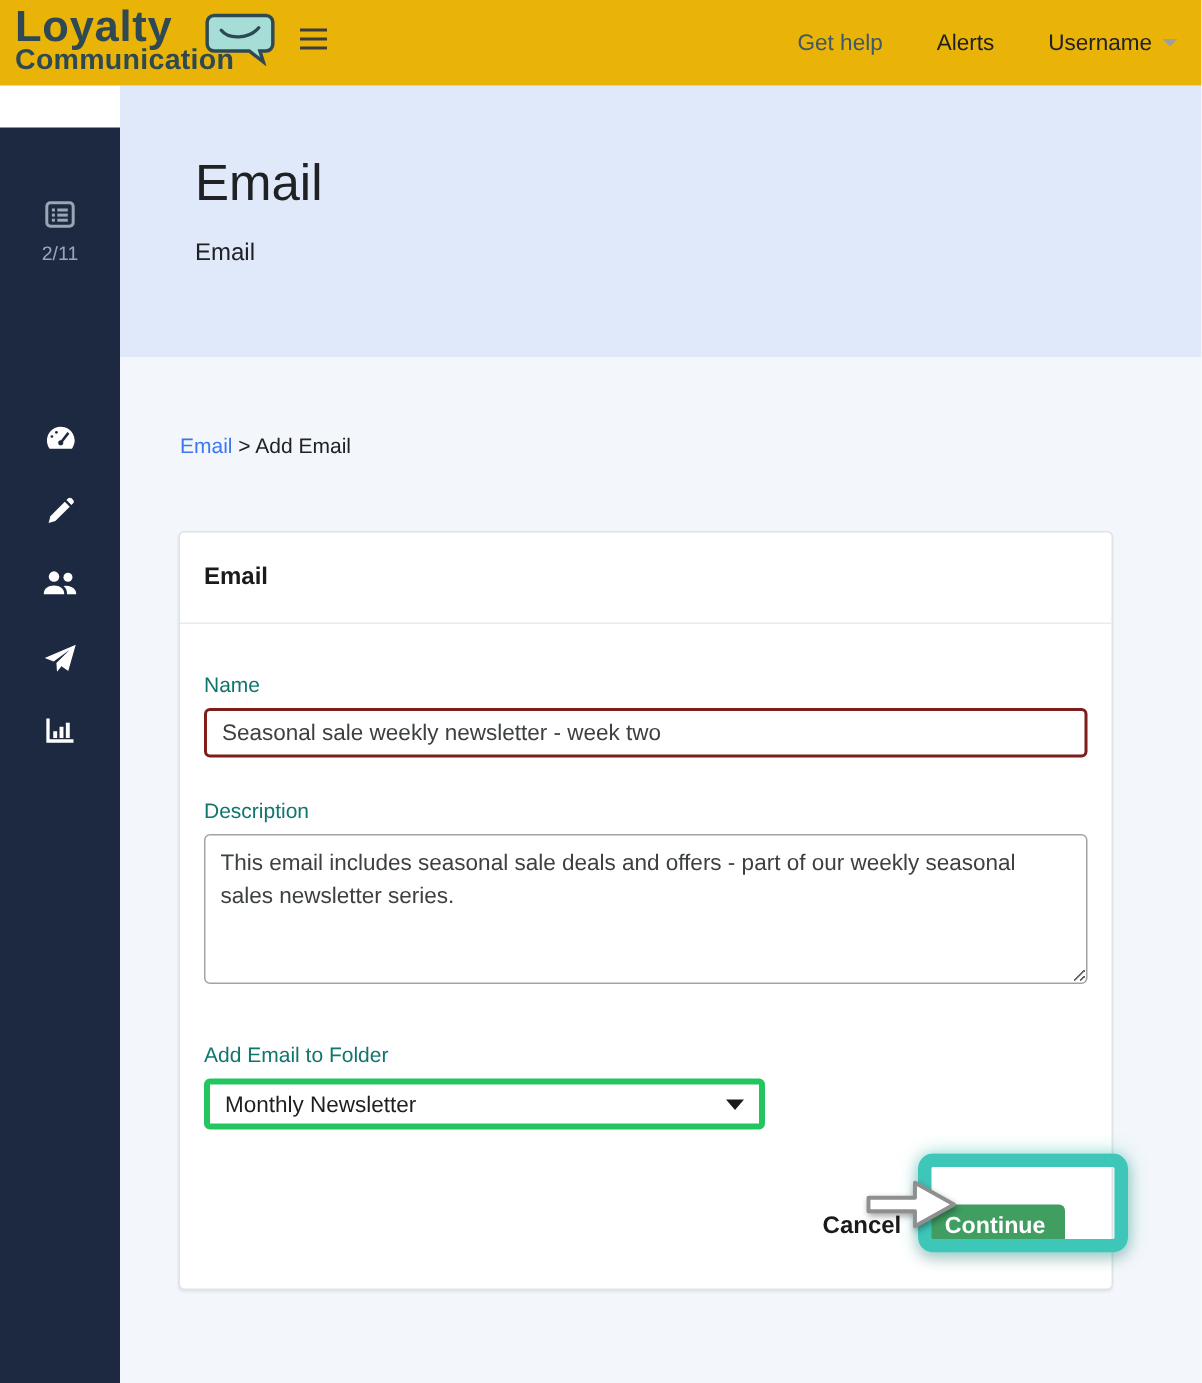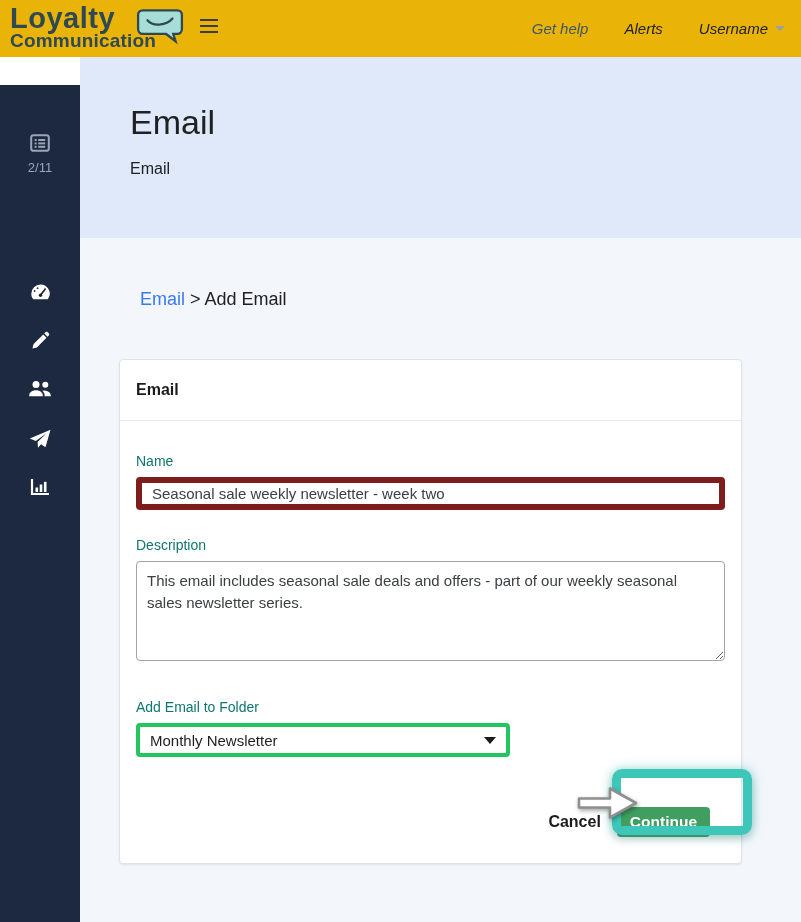--- a/index.html
+++ b/index.html
@@ -8,49 +8,49 @@
 
   
   .header { position:absolute; left:0; top:0; width:801px; height:57px; background:#eab308; z-index:5; }
   .logo { position:absolute; left:10px; top:3px; width:180px; height:52px; color:#2e4953; }
   .logo-line1 { font-size:29px; font-weight:700; letter-spacing:.5px; line-height:30px; }
   .logo-line2 { font-size:19px; font-weight:700; letter-spacing:.2px; line-height:20px; margin-top:-2px; }
   .logo-bubble { position:absolute; left:126px; top:5px; }
   .hamburger { position:absolute; left:200px; top:19px; width:18px; height:15px; cursor:pointer; }
   .hamburger span { display:block; height:2px; background:#3c3c3c; margin-bottom:4px; }
   .header-right { position:absolute; right:16px; top:0; height:57px; display:flex; align-items:center; gap:36px; font-size:15px; }
-  .hlink { cursor:pointer;font-style:italic; }
+  .hlink { cursor:pointer; }
   .get-help { color:#3d5866; }
   .alerts { color:#202124; }
   .username { color:#202124; display:flex; align-items:center; gap:7px; }
   .caret-down { width:0; height:0; border-left:5px solid transparent; border-right:5px solid transparent; border-top:5px solid #9aa0a6; display:inline-block; }
 
   
   .sidebar { position:absolute; left:0; top:57px; width:80px; height:865px; background:#1c2940; z-index:4;margin-top:28px; }
   .side-item { position:absolute; left:0; width:80px; display:flex; flex-direction:column; align-items:center; color:#fff; cursor:pointer; }
   .side-progress { top:48px; color:#9aa5b5; }
   .side-progress .plabel { font-size:13px; margin-top:3px; }
   .si-2 { top:197px; } .si-3 { top:246px; } .si-4 { top:295px; } .si-5 { top:344px; } .si-6 { top:393px; }
 
   
   .main { position:absolute; left:80px; top:57px; width:721px; height:865px; background:#f3f6fa; }
   .banner { height:181px; background:#dfe9f9; padding:46px 0 0 50px; }
   .banner-title { font-size:34px; font-weight:400; line-height:38px; color:#202124; }
   .banner-sub { font-size:16px; margin-top:19px; color:#202124; }
-  .breadcrumb { margin:51px 0 0 60px; font-size:18px; }
+  .breadcrumb { margin:51px 0 0 40px; font-size:14px; }
   .bc-link { color:#3b78f0; cursor:pointer; text-decoration:none; }
   .bc-sep, .bc-current { color:#202124; }
 
   
   .card { width:623px; margin:49px 0 0 39px; background:#fff; border:1px solid #dfe3e8; border-radius:4px; box-shadow:0 1px 2px rgba(0,0,0,.08); position:relative; }
   .card-header { padding:21px 16px; border-bottom:1px solid #e8eaed; }
   .card-title { font-size:16px; font-weight:700; color:#1b1b1b; }
   .card-body { padding:32px 16px 0 16px; }
   .field-label { font-size:14px; color:#0f766e; display:block; margin-bottom:8px; }
-  .text-input { width:100%; height:33px; border:6px solid #7f1d1d; border-radius:4px; padding:0 10px; font-size:15px; font-family:"Liberation Sans", sans-serif; color:#3c4043; background:#fff; }
+  .text-input { width:100%; height:33px; border:2px solid #7f1d1d; border-radius:4px; padding:0 10px; font-size:15px; font-family:"Liberation Sans", sans-serif; color:#3c4043; background:#fff; }
   .desc-block { margin-top:27px; }
   .textarea { width:100%; height:100px; border:1px solid #a3a3a3; border-radius:4px; padding:8px 10px; font-size:15px; line-height:22px; font-family:"Liberation Sans", sans-serif; color:#3c4043; resize:both; }
   .folder-block { margin-top:34px; }
   .select-wrap { position:relative; width:374px; }
   .select-wrap::after { content:""; position:absolute; right:14px; top:14px; width:0; height:0; border-left:6px solid transparent; border-right:6px solid transparent; border-top:7px solid #1b1b1b; pointer-events:none; }
   .select { width:100%; height:34px; border:4px solid #22c55e; border-radius:4px; padding:0 28px 0 10px; font-size:15px; font-family:"Liberation Sans", sans-serif; color:#1f1f1f; background:#fff; appearance:none; -webkit-appearance:none; -moz-appearance:none; }
   .card-footer { display:flex; align-items:center; justify-content:flex-end; margin-top:50px; padding:0 15px 26px 0; }
   .cancel-btn { font-size:16px; font-weight:700; color:#1b1b1b; background:none; border:none; font-family:"Liberation Sans", sans-serif; cursor:pointer; margin-right:16px; }
   .continue-btn { background:#3f9e60; color:#fff; font-size:15.5px; font-weight:700; font-family:"Liberation Sans", sans-serif; border:none; border-radius:4px; height:30px; padding:0 13px; cursor:pointer; }
 

